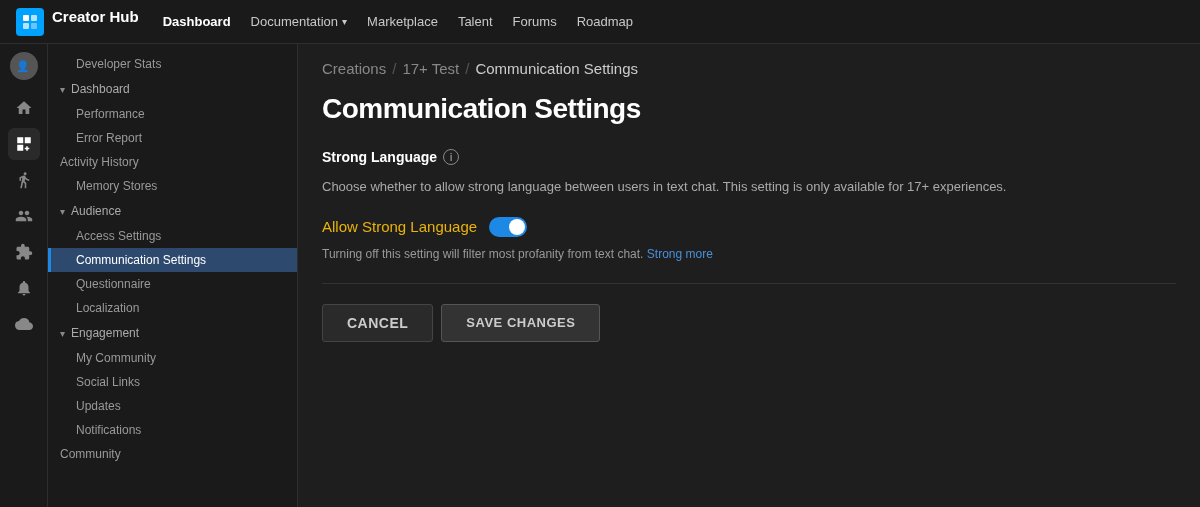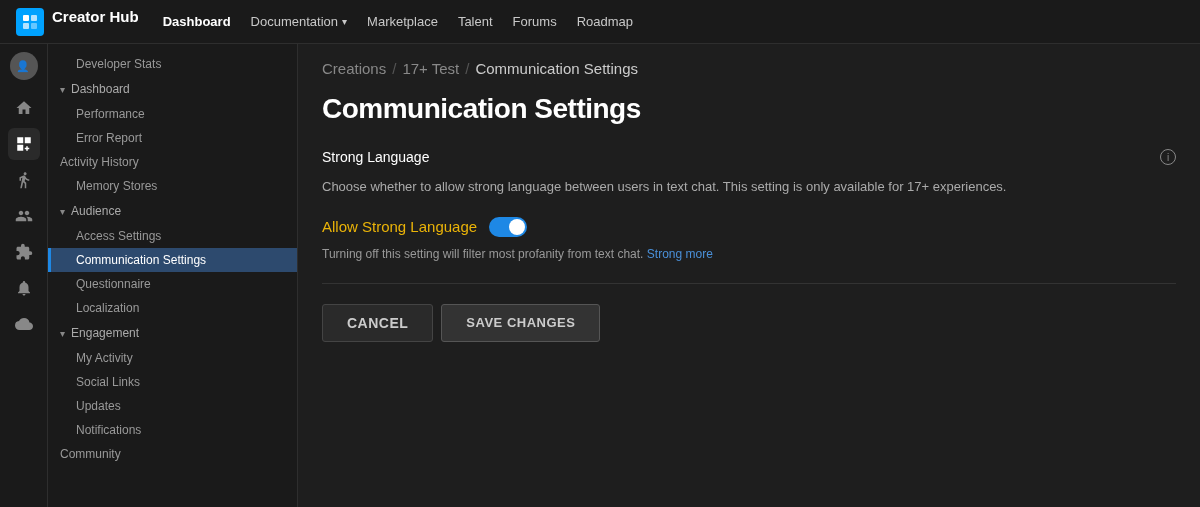--- a/index.html
+++ b/index.html
@@ -184,27 +184,26 @@
       color: #fff;
       letter-spacing: -0.5px;
     }
 
     .section {
       padding: 0 24px;
     }
 
     .section-title {
       font-size: 14px;
-      font-weight: 400;
+      font-weight: 700;
       color: #fff;
       margin-bottom: 12px;
       display: flex;
       align-items: center;
       gap: 6px;
-      justify-content: space-between;
     }
     .info-icon {
       width: 16px;
       height: 16px;
       border-radius: 50%;
       border: 1.5px solid #888;
       display: inline-flex;
       align-items: center;
       justify-content: center;
       font-size: 10px;
@@ -412,21 +411,21 @@
     </div>
     <div class="sidebar-item">
       <span>Localization</span>
     </div>
 
     <div class="sidebar-group-header">
       <span class="chevron">▾</span>
       <span>Engagement</span>
     </div>
     <div class="sidebar-item">
-      <span>My Activity</span>
+      <span>My Community</span>
     </div>
     <div class="sidebar-item">
       <span>Social Links</span>
     </div>
     <div class="sidebar-item">
       <span>Updates</span>
     </div>
     <div class="sidebar-item">
       <span>Notifications</span>
     </div>

